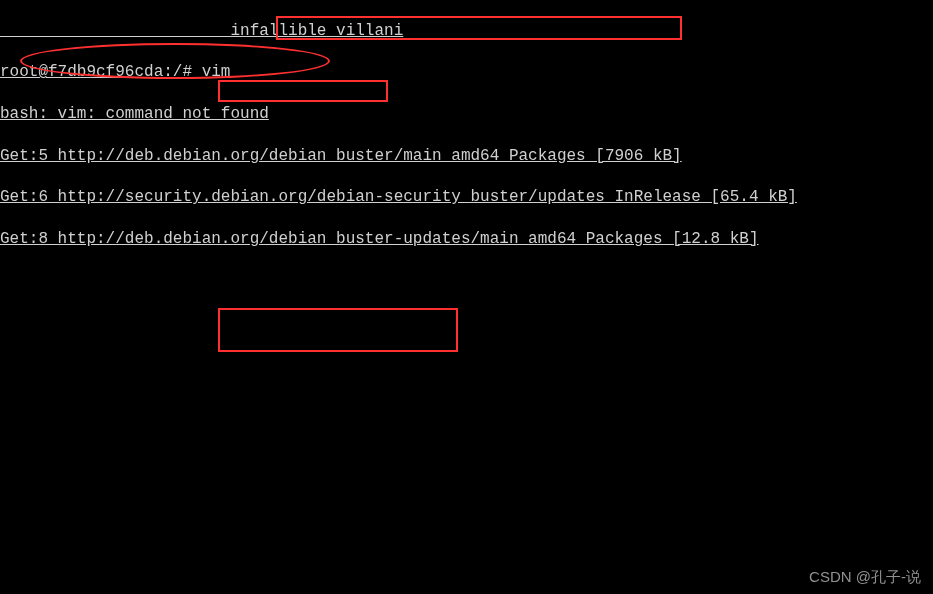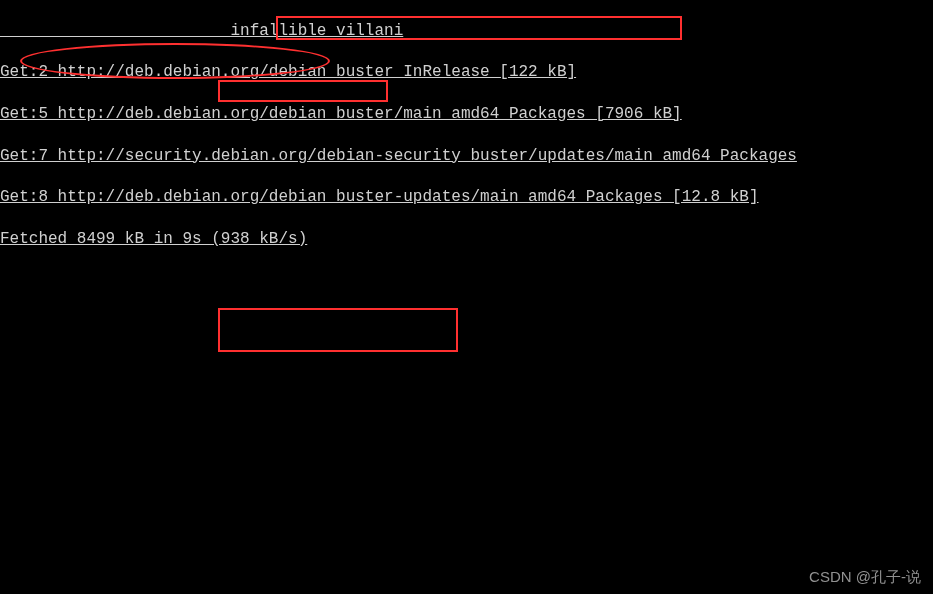--- a/index.html
+++ b/index.html
@@ -49,25 +49,25 @@
       font-family: Arial, sans-serif;
       font-size: 15px;
       opacity: 0.85;
     }
   </style>
 </head>
 <body>
 
 <div class="terminal">
 <span class="line">                        infallible_villani</span>
-<span class="line">Get:2 http://deb.debian.org/debian buster InRelease [122 kB]</span>
+<span class="line">root@f7db9cf96cda:/# vim</span>
+<span class="line">bash: vim: command not found</span>
 <span class="line">Get:5 http://deb.debian.org/debian buster/main amd64 Packages [7906 kB]</span>
-<span class="line">Get:7 http://security.debian.org/debian-security buster/updates/main amd64 Packages</span>
+<span class="line">Get:6 http://security.debian.org/debian-security buster/updates InRelease [65.4 kB]</span>
 <span class="line">Get:8 http://deb.debian.org/debian buster-updates/main amd64 Packages [12.8 kB]</span>
-<span class="line">Fetched 8499 kB in 9s (938 kB/s)</span>
 
 
 
 
 
 
 
 
 
 

